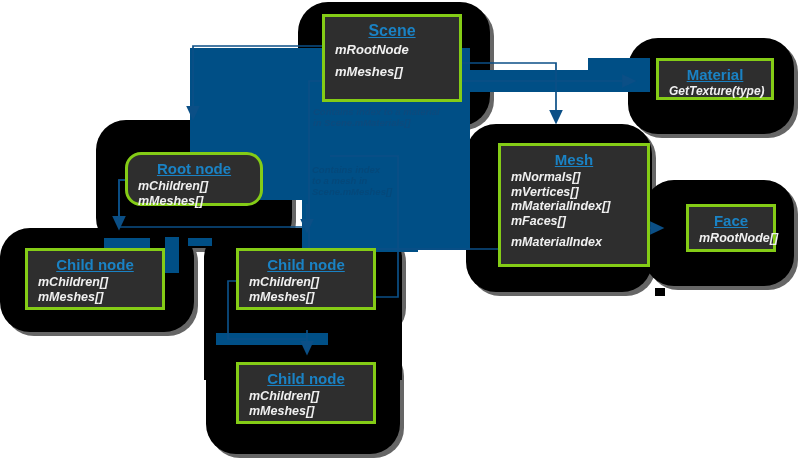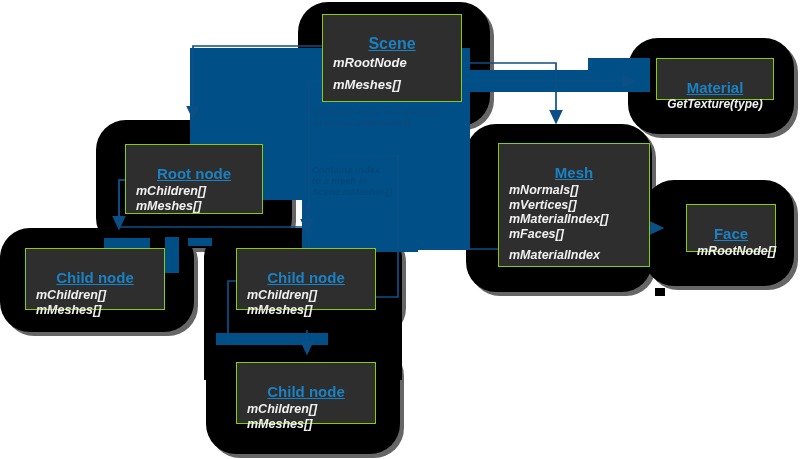--- a/index.html
+++ b/index.html
@@ -21,23 +21,23 @@
     width: 800px;
     height: 459px;
   }
   #bg-svg { z-index: 1; }
   #wire-svg { z-index: 3; }
 
   .node-box {
     position: absolute;
     z-index: 4;
     background: #2e2e2e;
-    border: 1px solid #84cc16;
+    border: 3px solid #84cc16;
     box-sizing: border-box;
-    padding: 20px 10px 7px 10px;
+    padding: 5px 10px 7px 10px;
   }
   .node-title {
     color: #1a82c4;
     font-weight: bold;
     text-align: center;
     text-decoration: underline;
     line-height: 1.15;
     white-space: nowrap;
   }
   .node-fields {
@@ -192,21 +192,21 @@
     <div>Scene.mMeshes[]</div>
   </div>
 
   <div class="node-box" style="left:656px; top:58px; width:118px; height:42px;">
     <div class="node-title" style="font-size:15px;">Material</div>
     <div class="node-fields">
       <div class="node-field" style="font-size:12px; text-align:center;">GetTexture(type)</div>
     </div>
   </div>
 
-  <div class="node-box" style="left:125px; top:144px; width:138px; height:70px;">
+  <div class="node-box" style="left:125px; top:152px; width:138px; height:54px;border-radius:16px;">
     <div class="node-title" style="font-size:15px;">Root node</div>
     <div class="node-fields">
       <div class="node-field" style="font-size:12.5px;">mChildren[]</div>
       <div class="node-field" style="font-size:12.5px;">mMeshes[]</div>
     </div>
   </div>
 
   <div class="node-box" style="left:498px; top:143px; width:152px; height:124px;">
     <div class="node-title" style="font-size:15px;">Mesh</div>
     <div class="node-fields">

